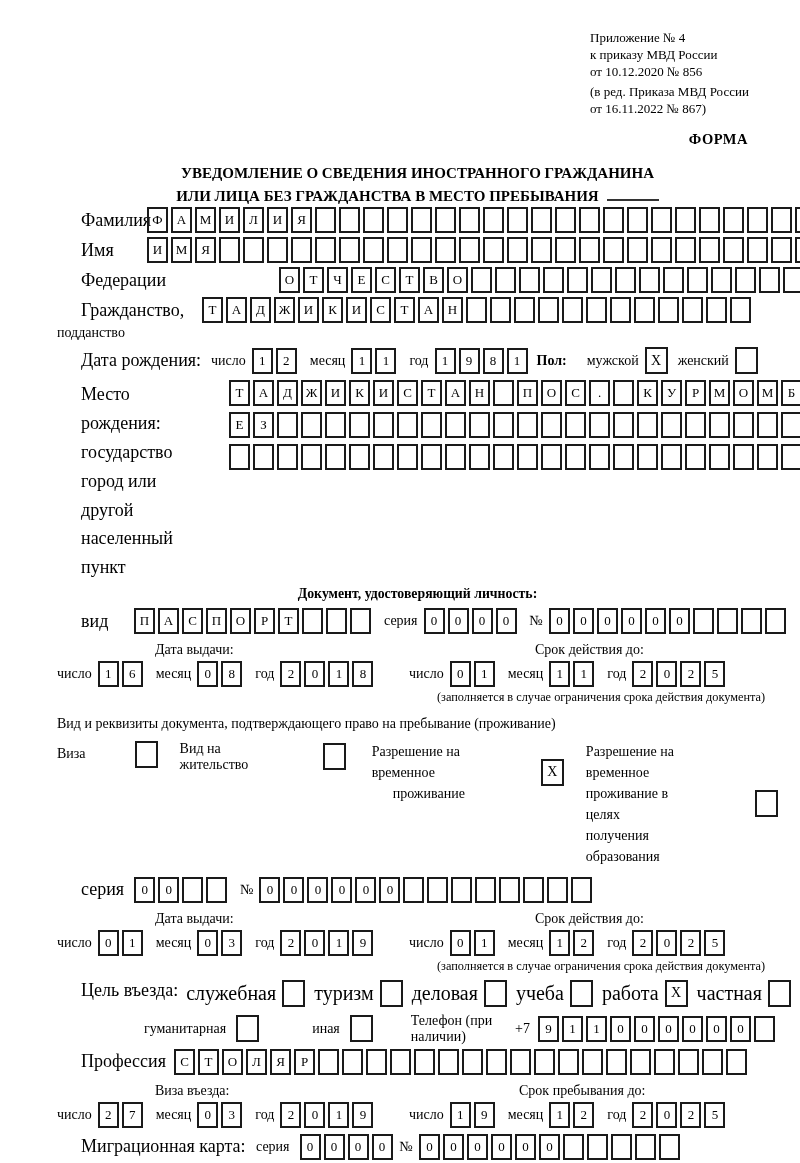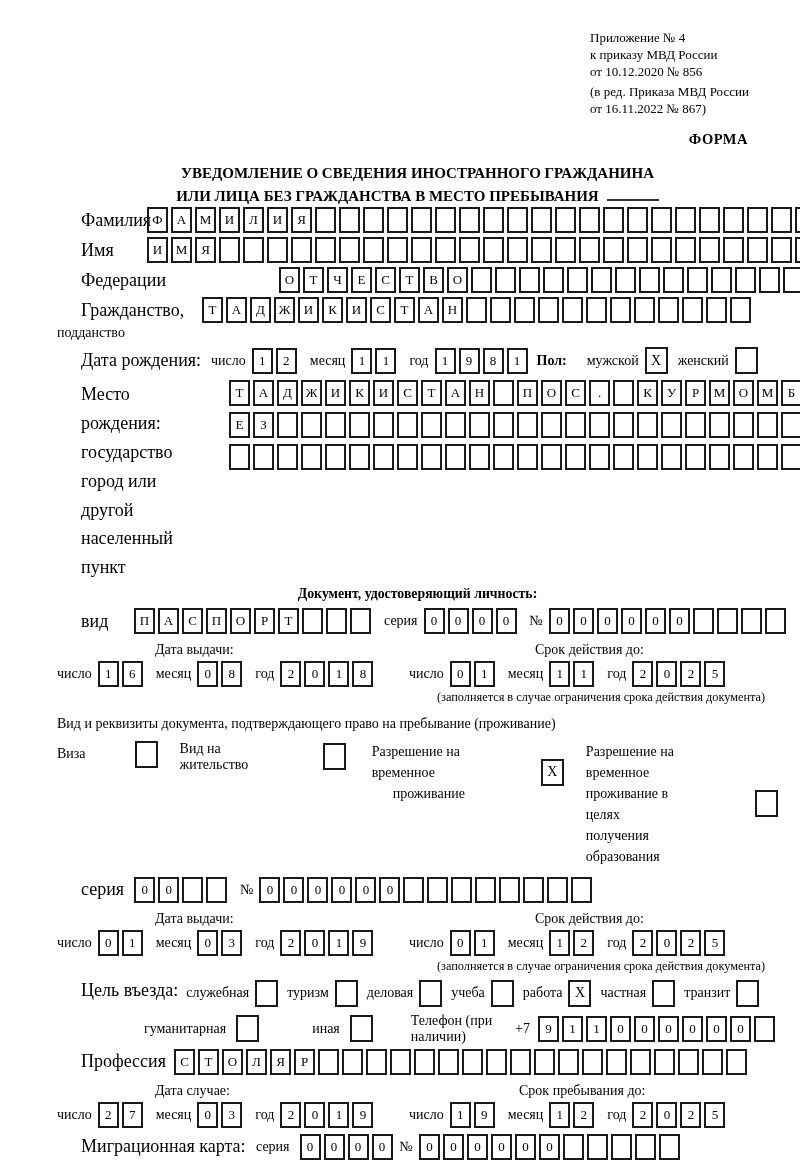--- a/index.html
+++ b/index.html
@@ -44,21 +44,21 @@
   .intro{font-size:14px;line-height:1.55;margin-top:8px;}
 
   .visa-row{display:flex;align-items:flex-start;margin-top:6px;margin-bottom:10px;}
   .cb-item{display:flex;align-items:center;gap:47px;}
   .cb-item .cb-label{font-size:14px;margin-right:8px;}
   .cb-multi{display:flex;flex-direction:column;align-items:center;font-size:14px;margin-right:8px;}
   .cb-multi div{line-height:1.5;}
 
   .purpose-row{display:flex;margin-top:6px;margin-bottom:4px;flex-wrap:nowrap;}
   .purpose-row .pi{display:inline-flex;align-items:center;margin-right:9px;}
-  .purpose-row .pi span.t{font-size:14px;margin-right:6px;}
+  .purpose-row .pi span.t{font-size:20px;margin-right:6px;}
 
   .hum-row{display:flex;align-items:center;margin:6px 0 4px 50px;}
   .hum-row .pi{display:inline-flex;align-items:center;margin-right:16px;margin-left:37px;}
   .hum-row .pi span.t{font-size:14px;margin-right:10px;}
   .phone-lbl{font-size:14px;margin:0 14px 0 22px;}
   .plus7{font-size:14px;margin-right:8px;}
 
   .dochdr{text-align:center;font-weight:bold;font-size:13.8px;margin:4px 0 6px 0;}
 
   .guard{display:flex;align-items:flex-start;margin-top:4px;}
@@ -599,21 +599,21 @@
         <span class="cell"></span>
         <span class="cell"></span>
         <span class="cell"></span>
         <span class="cell"></span>
         <span class="cell"></span>
       </span>
   </div>
 
   <div class="dpair">
     <div class="dp l">
-      <div class="dp-title">Дата случае:</div>
+      <div class="dp-title">Виза въезда:</div>
       <div class="dgrp">
         <span class="dl first">число</span>
         <span class="cells">
             <span class="cell">2</span>
             <span class="cell">7</span>
           </span>
         <span class="dl">месяц</span>
         <span class="cells">
             <span class="cell">0</span>
             <span class="cell">3</span>

